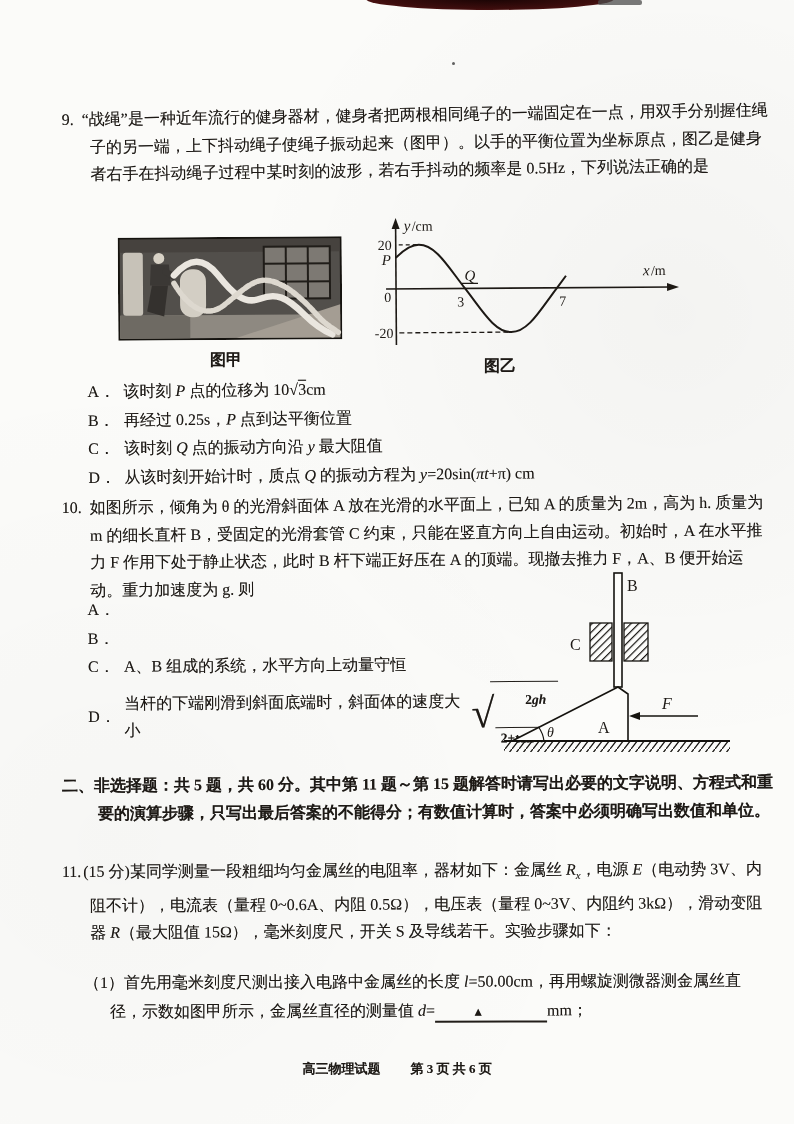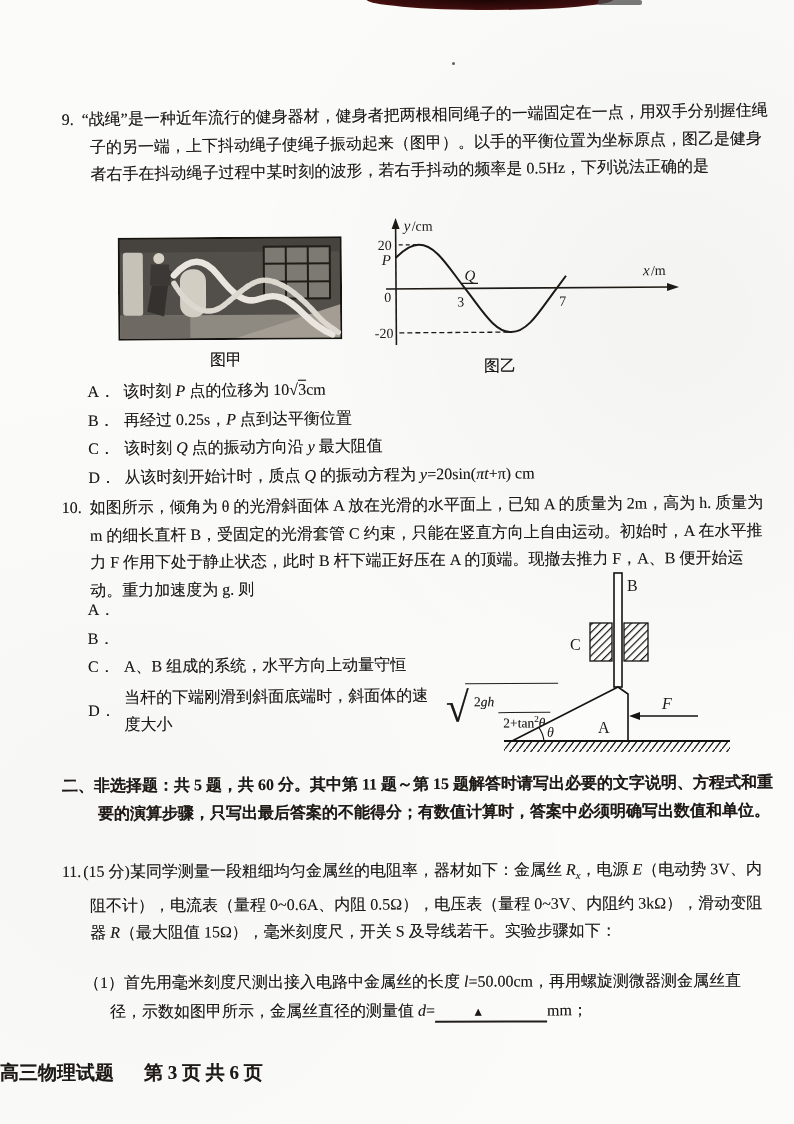--- a/index.html
+++ b/index.html
@@ -32,40 +32,40 @@
   .opt.formula-row{align-items:center;line-height:27px;margin-top:2px;}
   .it{font-style:italic;}
   .b{font-weight:700;}
   .sup{vertical-align:super;font-size:0.68em;}
   .sub{vertical-align:sub;font-size:0.68em;}
   .ov{text-decoration:overline;}
   .blank{
     display:inline-block;width:112px;border-bottom:2px solid #221e1a;text-align:center;
     font-size:12px;line-height:15px;vertical-align:baseline;height:16px;
   }
-  .cap{position:absolute;font-size:16px;font-weight:400;text-align:center;text-shadow:0 0 .4px rgba(0,0,0,.4);}
+  .cap{position:absolute;font-size:16px;font-weight:700;text-align:center;text-shadow:0 0 .4px rgba(0,0,0,.4);}
 
   .sqrtwrap{display:inline-flex;align-items:center;margin-left:10px;}
   .rad{font-size:42px;line-height:.85;margin-right:-4px;font-weight:400;}
   .radbody{border-top:1.7px solid #221e1a;padding:3px 8px 0 5px;}
-  .frac{display:inline-flex;flex-direction:row;align-items:flex-start;font-size:13.5px;line-height:1.3;}
+  .frac{display:inline-flex;flex-direction:column;align-items:flex-end;font-size:13.5px;line-height:1.3;font-weight:bold;}
   .frac .num{padding:0 4px;}
   .frac .den{border-top:1.3px solid #221e1a;padding:1px 5px 0;margin-top:19px;}
 
   .sec2{
     position:absolute;left:62px;top:772px;width:684px;font-size:16px;line-height:27.5px;
     padding-left:36px;text-indent:-36px;font-weight:600;text-shadow:0 0 .5px rgba(0,0,0,.45);
     transform:rotate(-0.3deg);transform-origin:left center;
   }
   .item1{
     position:absolute;left:84px;top:968px;width:648px;font-size:16px;line-height:29px;
     padding-left:26px;text-indent:-26px;font-weight:500;text-shadow:0 0 .4px rgba(0,0,0,.4);
     transform:rotate(-0.2deg);transform-origin:left center;
   }
-  .footer{position:absolute;top:1060px;left:0;width:100%;font-size:19px;font-weight:600;text-shadow:0 0 .4px rgba(0,0,0,.4);}
+  .footer{position:absolute;top:1060px;left:0;width:100%;text-align:center;font-size:13px;font-weight:600;text-shadow:0 0 .4px rgba(0,0,0,.4);}
   .footer .gap{display:inline-block;width:30px;}
   svg text{font-family:"Liberation Serif","DejaVu Serif",serif;fill:#1d1915;}
 </style>
 </head>
 <body>
 
 <div class="page">
 
   <div class="scan-arc"></div>
   <div class="scan-streak"></div>

